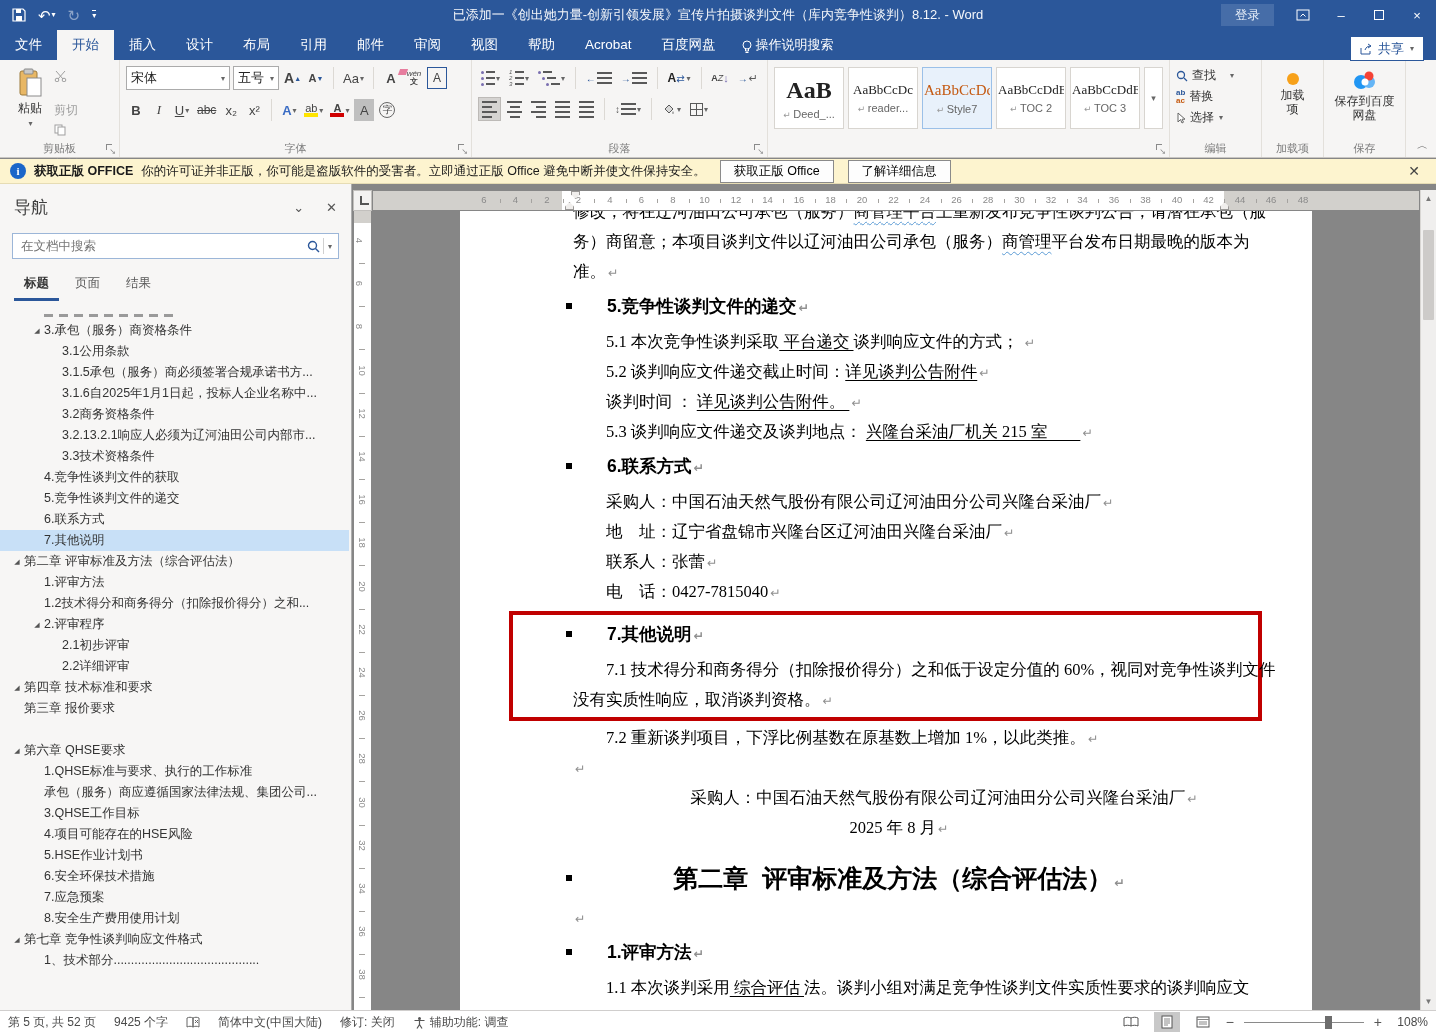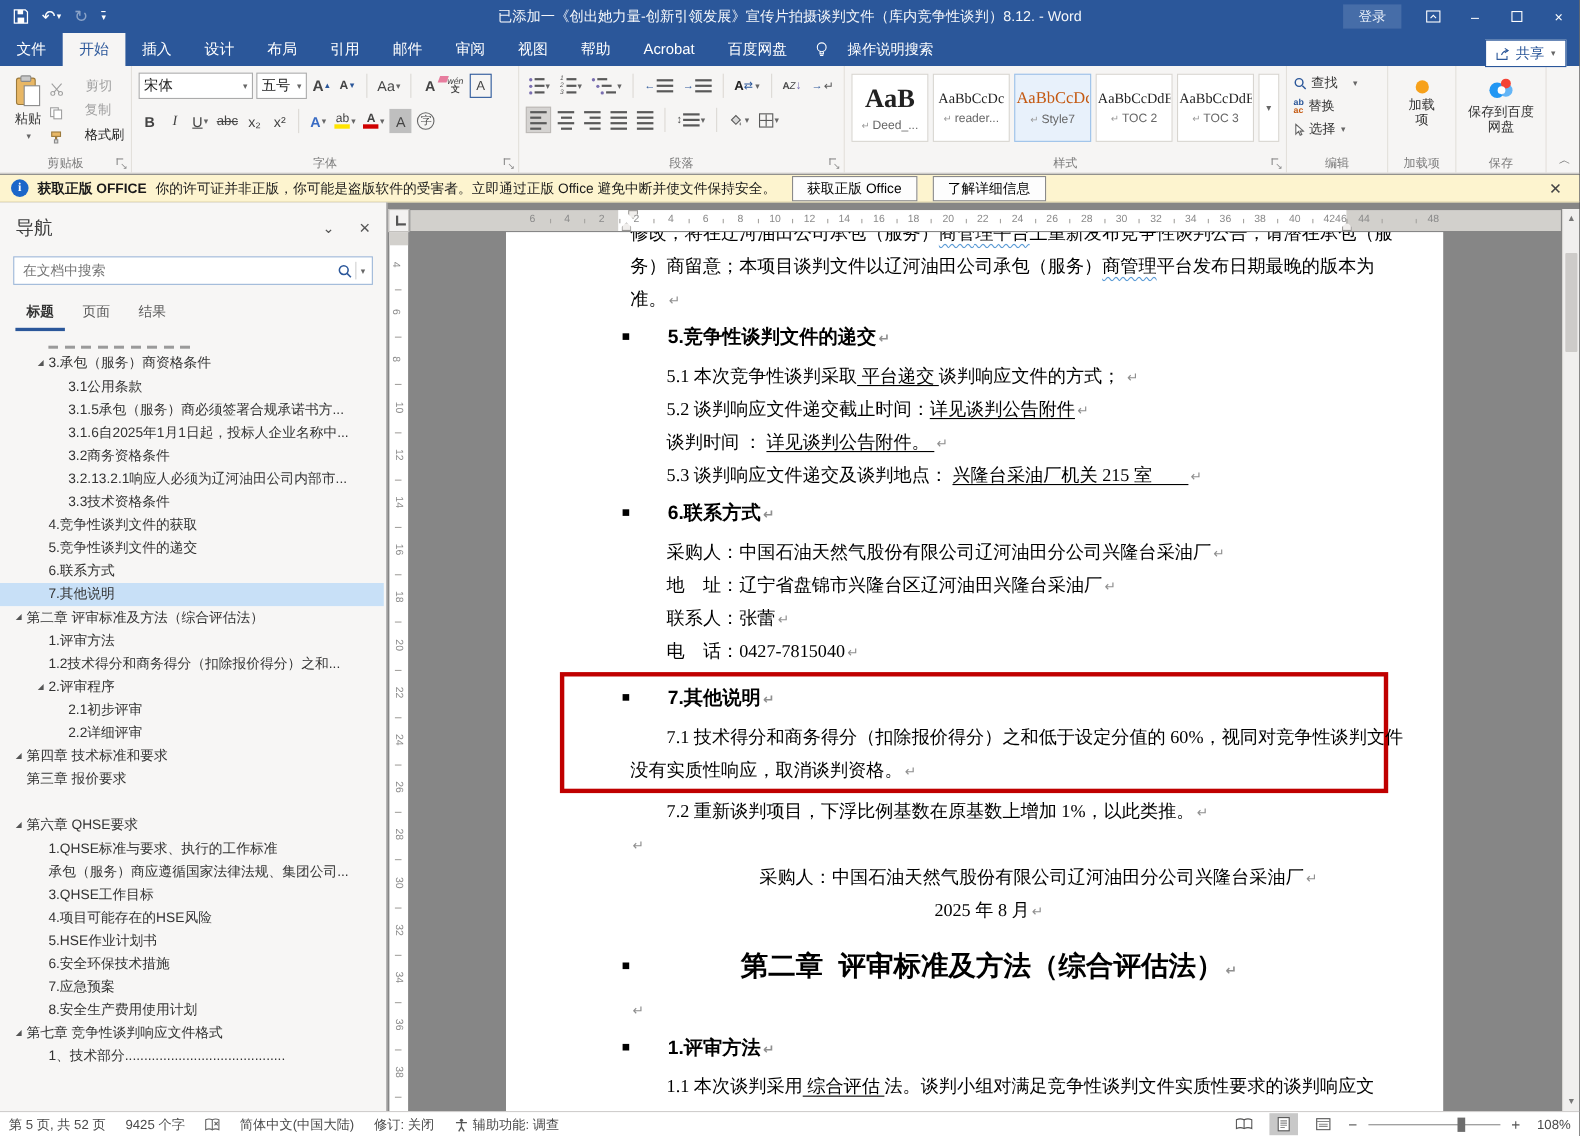--- a/index.html
+++ b/index.html
@@ -16,40 +16,40 @@
   .wtitle{position:absolute;left:0;right:0;text-align:center;color:rgba(255,255,255,.95);font-size:13px;pointer-events:none;}
   .winctl{position:absolute;right:0;top:0;height:30px;display:flex;align-items:stretch;}
   .loginbtn{background:#466da8;border:0;color:#eaf1fa;font-size:12.5px;padding:0 14px;margin:4px 10px;line-height:20px;}
   .wbtn{width:38px;background:none;border:0;color:#fff;font-size:13px;display:flex;align-items:center;justify-content:center;}
   .maxbox{width:10px;height:10px;border:1px solid #fff;display:inline-block;}
 
   
   .tabrow{position:absolute;top:30px;left:0;width:100%;height:30px;background:#2b579a;display:flex;align-items:flex-end;}
   .rtab{color:#fff;font-size:13.5px;padding:6px 15px;line-height:18px;}
   .rtab.active{background:#f6f5f4;color:#2b579a;}
-  .assist{display:flex;align-items:center;gap:18px;color:#fff;font-size:13px;padding:6px 10px;}
+  .assist{display:flex;align-items:flex-end;gap:3px;color:#fff;font-size:13px;padding:6px 10px;}
   .sharebtn{position:absolute;top:36px;right:12px;height:25px;background:#fff;border:1px solid #2b579a;color:#2b579a;
             font-size:13px;display:flex;align-items:center;gap:5px;padding:0 9px;z-index:5;}
   .sharebtn .mini{font-size:8px;}
 
   
   .ribbon{position:absolute;top:60px;left:0;width:100%;height:98px;background:#f6f5f4;border-bottom:1px solid #c9c6c2;display:flex;}
   .grp{position:relative;height:100%;border-right:1px solid #e3e0db;padding:5px 6px 16px;}
   .glabel{position:absolute;bottom:1px;left:0;right:0;text-align:center;font-size:11px;color:#7c7c7c;}
   .dlgl{position:absolute;right:3px;bottom:3px;width:10px;height:10px;}
   .dlgl:before{content:"";position:absolute;left:0;top:0;width:5px;height:5px;border-left:1px solid #8a8a8a;border-top:1px solid #8a8a8a;}
   .dlgl:after{content:"↘";position:absolute;right:0;bottom:-2px;font-size:8px;color:#8a8a8a;}
   .dd{font-size:8px;color:#666;margin-left:1px;}
   .vdiv{width:1px;background:#dcd9d4;margin:2px 4px;align-self:stretch;}
 
   
   .grp.clipboard{width:120px;display:flex;}
   .pastebtn{width:48px;display:flex;flex-direction:column;align-items:center;font-size:12px;color:#333;gap:2px;padding-top:3px;}
   .cutcol{display:flex;flex-direction:column;gap:5px;padding-top:5px;font-size:12px;}
-  .srow{display:flex;align-items:flex-end;gap:20px;white-space:nowrap;}
+  .srow{display:flex;align-items:flex-start;gap:20px;white-space:nowrap;flex-direction:column;}
   .srow.dim{color:#9f9f9f;}
 
   
   .grp.font{width:352px;}
   .frow{display:flex;align-items:center;gap:3px;height:26px;}
   .fbox{background:#fff;border:1px solid #ababab;font-size:13px;padding:2px 4px;display:flex;align-items:center;justify-content:space-between;}
   .fname{width:104px;}
   .fsize{width:46px;}
   .tbtn{min-width:20px;height:22px;display:flex;align-items:center;justify-content:center;font-size:13px;color:#444;padding:0 2px;}
   .tbtn b{font-weight:bold;}
@@ -539,21 +539,20 @@
             <div class="sprev">AaBbCcDdE</div>
             <div class="sname">TOC 2</div>
           </div>
           <div class="scell">
             <div class="sprev">AaBbCcDdE</div>
             <div class="sname">TOC 3</div>
           </div>
         </div>
       <div class="smore">▾</div>
       <span class="dlgl"></span>
-      <div class="glabel">样式</div>
     </div>
 
     <div class="grp editing">
       <div class="erow">
         <svg width="12" height="12" viewBox="0 0 12 12">
             <circle cx="5" cy="5" r="3.5" fill="none" stroke="#2b579a" stroke-width="1.3"></circle>
             <path d="M8 8l3 3" stroke="#2b579a" stroke-width="1.3"></path>
           </svg>
         <span>查找</span>
           <span class="dd" style="margin-left:10px;">▾</span>
@@ -812,21 +811,21 @@
             <span class="hnum" style="left: 741px;">36</span>
             <span class="htick" style="left: 756.75px;"></span>
             <span class="hnum" style="left: 772.5px;">38</span>
             <span class="htick" style="left: 788.25px;"></span>
             <span class="hnum" style="left: 804px;">40</span>
             <span class="htick" style="left: 819.75px;"></span>
             <span class="hnum" style="left: 835.5px;">42</span>
             <span class="htick" style="left: 851.25px;"></span>
             <span class="hnum" style="left: 867px;">44</span>
             <span class="htick" style="left: 882.75px;"></span>
-            <span class="hnum" style="left: 846px;">46</span>
+            <span class="hnum" style="left: 898px;">46</span>
             <span class="htick" style="left: 914.25px;"></span>
             <span class="hnum" style="left: 930px;">48</span>
           </div>
       </div>
       <div class="canvas">
         <div class="vruler" id="vruler">
             <span class="vnum" style="top: 24px;">4</span>
             <span class="vtick" style="top: 52px;"></span>
             <span class="vnum" style="top: 67.2px;">6</span>
             <span class="vtick" style="top: 95.2px;"></span>

